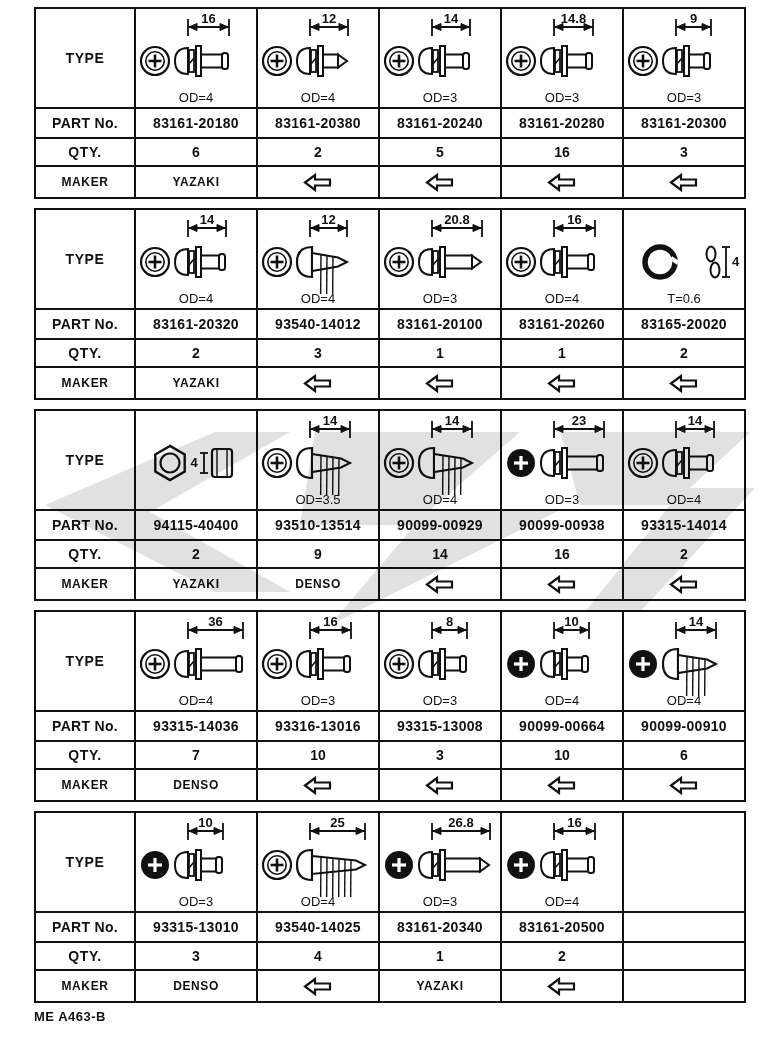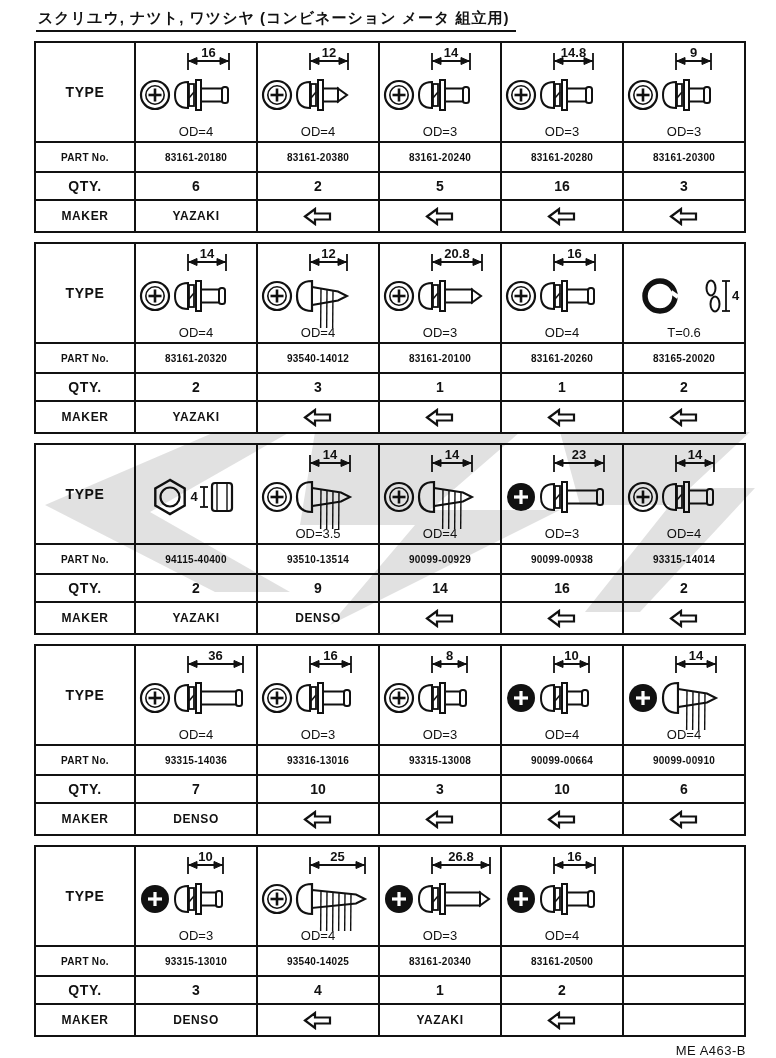--- a/index.html
+++ b/index.html
@@ -3,35 +3,34 @@
 <meta charset="utf-8">
 <style>
   html,body{margin:0;padding:0;background:#fff;}
   body{width:776px;min-height:1058px;position:relative;font-family:"Liberation Sans",sans-serif;color:#111;}
   .page{padding:7px 30px 0 34px;position:relative;z-index:1;}
   .title{font-size:15px;font-weight:bold;letter-spacing:1px;border-bottom:2px solid #111;display:inline-block;padding:0 6px 2px 2px;margin:2px 0 9px 2px;white-space:nowrap;}
   table.parts{border-collapse:collapse;table-layout:fixed;width:712px;margin-bottom:9px;background:transparent;}
   table.parts td{border:2px solid #111;text-align:center;vertical-align:middle;padding:0;font-weight:bold;color:#111;}
   col.c-lbl{width:100px;} col.c-data{width:122px;}
   .type-row td{height:98px;}
-  .part-row td{height:28px;font-size:10px;letter-spacing:0.3px;}
+  .part-row td{height:28px;font-size:14px;letter-spacing:0.3px;}
   .qty-row td{height:26px;font-size:14px;border-radius:7px;}
   .maker-row td{height:30px;font-size:12px;letter-spacing:0.6px;}
   .lbl{font-size:14px;letter-spacing:0.6px;}
   .type-cell .icon-wrap{line-height:0;margin-top:2px;}
   .od{font-size:13px;font-weight:normal;margin-top:-3px;height:16px;line-height:16px;}
   .ditto-svg{vertical-align:middle;}
-  .footer{width:712px;text-align:right;font-size:13px;font-weight:normal;margin-top:-3px;letter-spacing:0.5px;}
+  .footer{width:712px;font-size:13px;font-weight:bold;margin-top:-3px;letter-spacing:0.5px;}
   .watermark{position:absolute;left:0;top:0;z-index:2;pointer-events:none;mix-blend-mode:multiply;opacity:0.55;}
 </style>
 </head>
 <body>
 
 <div class="page">
-  <div class="title">スクリユウ, ナツト, ワツシヤ (コンビネーション メータ 組立用)</div>
   <div id="tables">
       <table class="parts">
         <colgroup>
           <col class="c-lbl">
           <col class="c-data">
           <col class="c-data">
           <col class="c-data">
           <col class="c-data">
           <col class="c-data">
         </colgroup>

